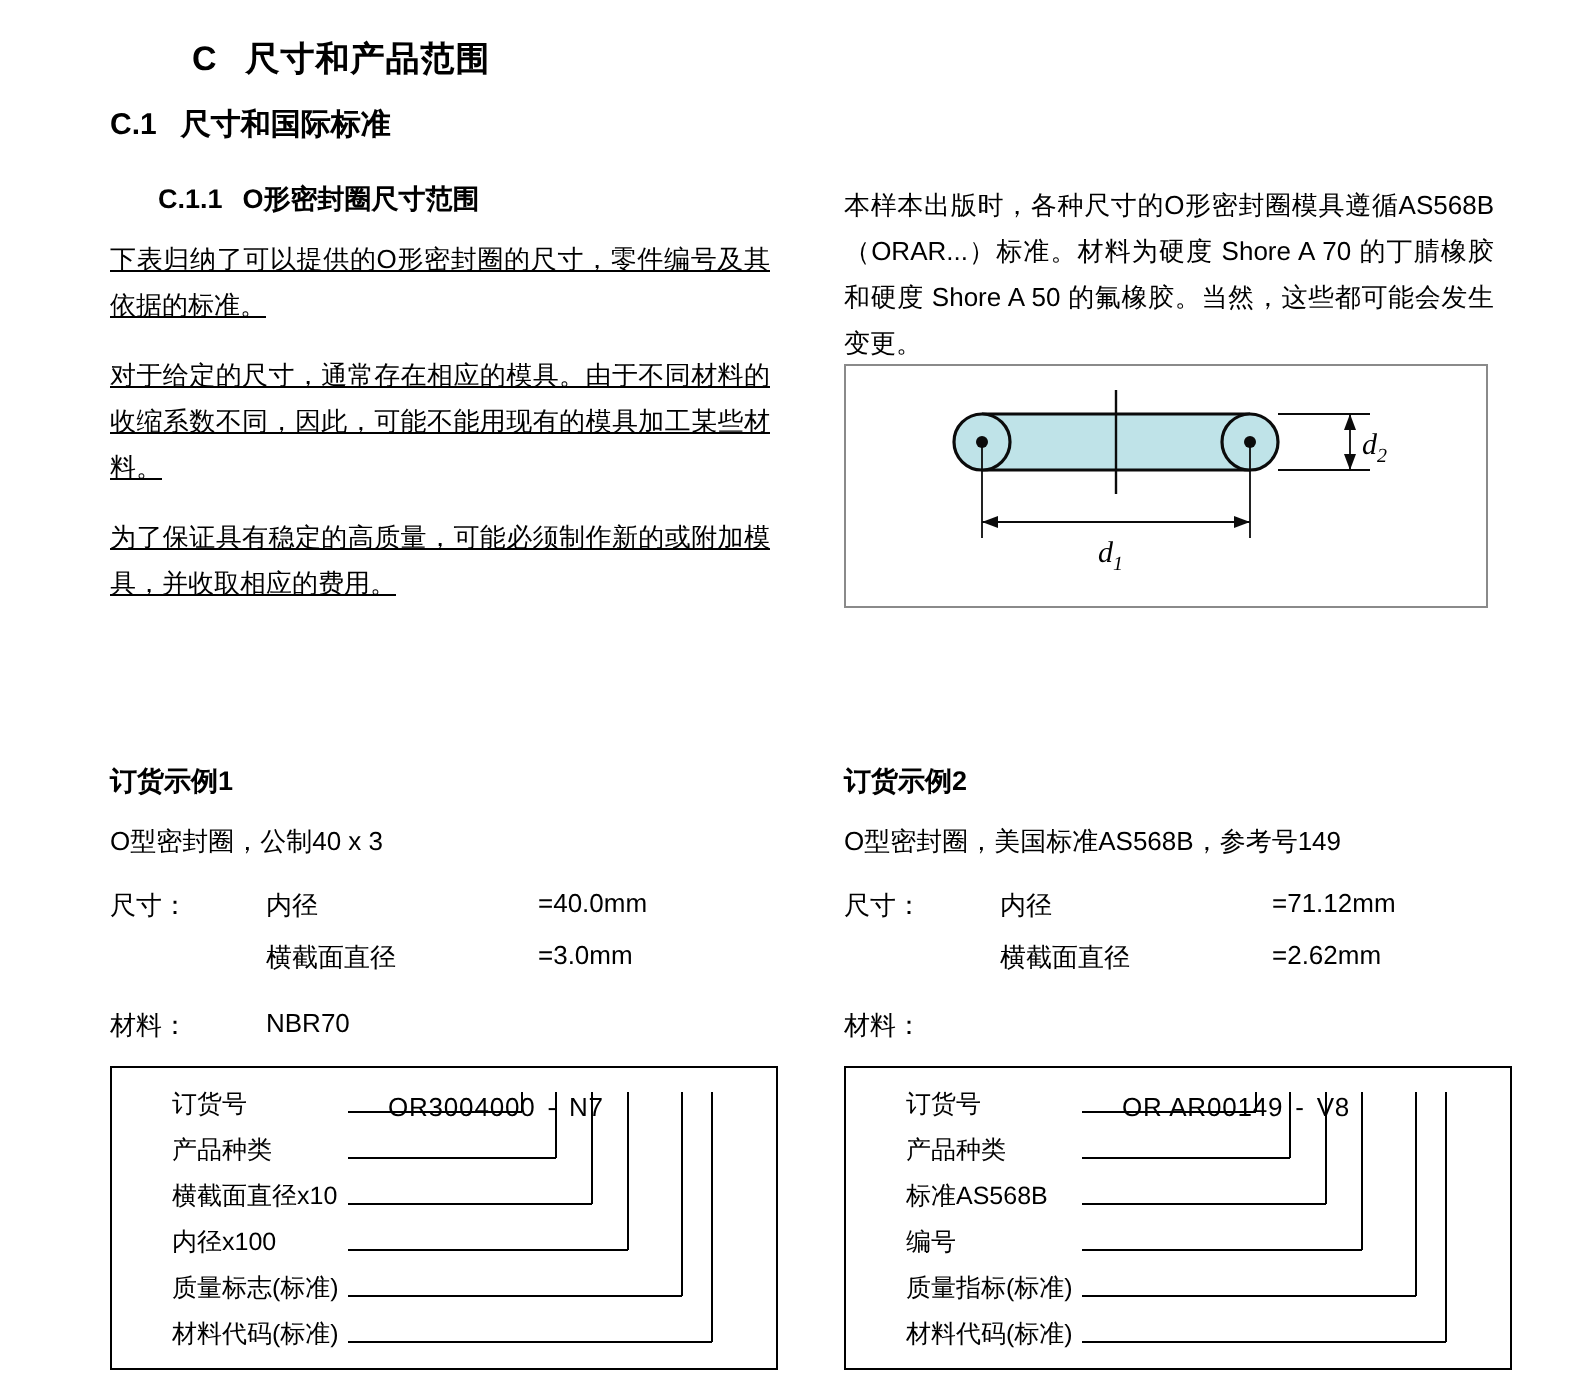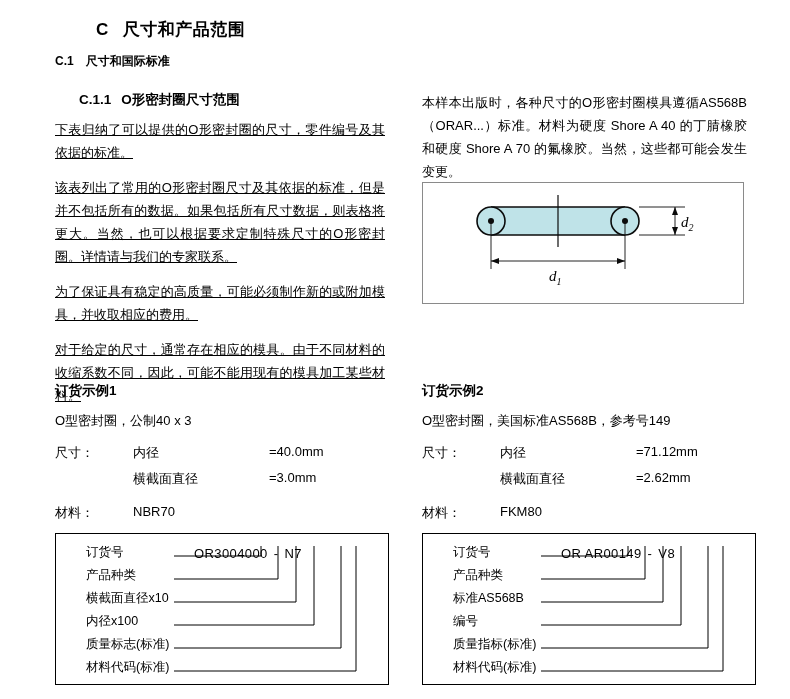--- a/index.html
+++ b/index.html
@@ -29,21 +29,21 @@
     font-size: 17px;
     font-weight: bold;
     letter-spacing: 0.5px;
     margin-left: 28px;
   }
   .h-c .lead { margin-right: 14px; }
   .h-c1 {
     position: absolute;
     left: 55px;
     top: 53px;
-    font-size: 12px;
+    font-size: 15px;
     font-weight: bold;
   }
   .h-c1 .lead { margin-right: 12px; }
   .h-c11 {
     position: absolute;
     left: 55px;
     top: 91px;
     font-size: 13.5px;
     font-weight: bold;
     margin-left: 24px;
@@ -160,27 +160,26 @@
   <div class="h-c1">
     <span class="lead">C.1</span><span>尺寸和国际标准</span>
   </div>
 
   <div class="h-c11">
     <span class="lead">C.1.1</span><span>O形密封圈尺寸范围</span>
   </div>
 
   <div class="left-col">
     <p>下表归纳了可以提供的O形密封圈的尺寸，零件编号及其依据的标准。</p>
-    <p>该表列出了常用的O形密封圈尺寸及其依据的标准，但是并不包括所有的数据。如果包括所有尺寸数据，则表格将更大。当然，也可以根据要求定制特殊尺寸的O形密封圈。详情请与我们的专家联系。</p>
+    <p>对于给定的尺寸，通常存在相应的模具。由于不同材料的收缩系数不同，因此，可能不能用现有的模具加工某些材料。</p>
     <p>为了保证具有稳定的高质量，可能必须制作新的或附加模具，并收取相应的费用。</p>
-    <p>对于给定的尺寸，通常存在相应的模具。由于不同材料的收缩系数不同，因此，可能不能用现有的模具加工某些材料。</p>
   </div>
 
   <div class="right-col">
-    <p>本样本出版时，各种尺寸的O形密封圈模具遵循AS568B（ORAR...）标准。材料为硬度 Shore A 40 的丁腈橡胶和硬度 Shore A 70 的氟橡胶。当然，这些都可能会发生变更。</p>
+    <p>本样本出版时，各种尺寸的O形密封圈模具遵循AS568B（ORAR...）标准。材料为硬度 Shore A 70 的丁腈橡胶和硬度 Shore A 50 的氟橡胶。当然，这些都可能会发生变更。</p>
   </div>
 
   <div class="fig-box">
     <svg width="320" height="120" viewBox="0 0 320 120">
 
       <g>
         <rect x="68" y="24" width="134" height="28" fill="#bfe3e8" stroke="none"></rect>
         <line x1="68" y1="24" x2="202" y2="24" stroke="#0b0b0b" stroke-width="1.6"></line>
         <line x1="68" y1="52" x2="202" y2="52" stroke="#0b0b0b" stroke-width="1.6"></line>
         <circle cx="68" cy="38" r="14" fill="#bfe3e8" stroke="#0b0b0b" stroke-width="1.6"></circle>
@@ -240,21 +239,20 @@
       <span class="c2">内径</span>
       <span class="c3">=71.12mm</span>
     </div>
     <div class="ex-row">
       <span class="c1"></span>
       <span class="c2">横截面直径</span>
       <span class="c3">=2.62mm</span>
     </div>
     <div class="ex-row ex-mat">
       <span class="c1">材料：</span>
-      <span class="c2">FKM80</span>
     </div>
     <div class="ex-note">（碳氟橡胶80ShoreA）</div>
   </div>
 
   <div class="code-box cb1">
     <svg width="330" height="148" viewBox="0 0 330 148" style="position:absolute;left:0;top:0;">
 
       <line x1="118" y1="22" x2="205" y2="22" stroke="#000" stroke-width="1"></line>
       <line x1="118" y1="45" x2="222" y2="45" stroke="#000" stroke-width="1"></line>
       <line x1="118" y1="68" x2="240" y2="68" stroke="#000" stroke-width="1"></line>

